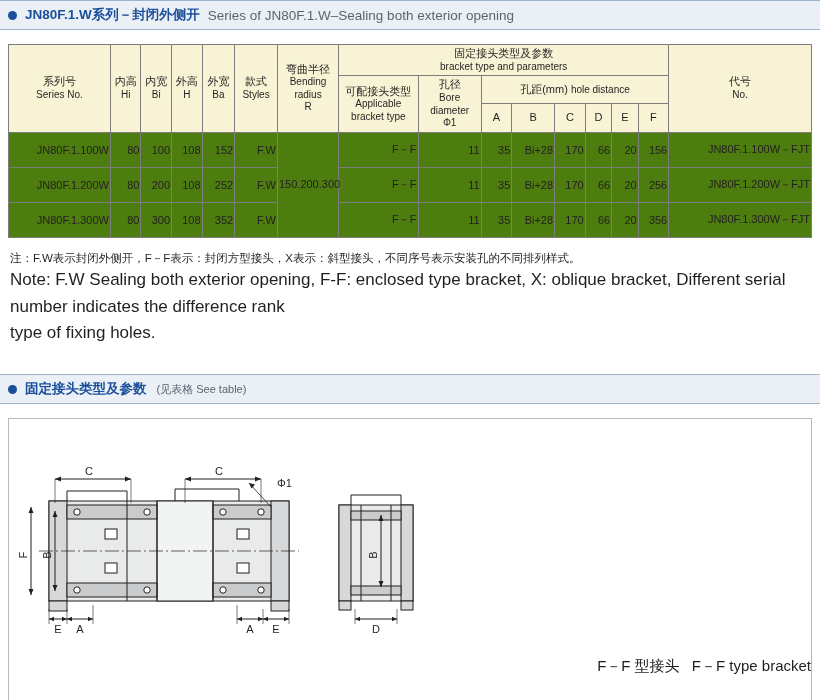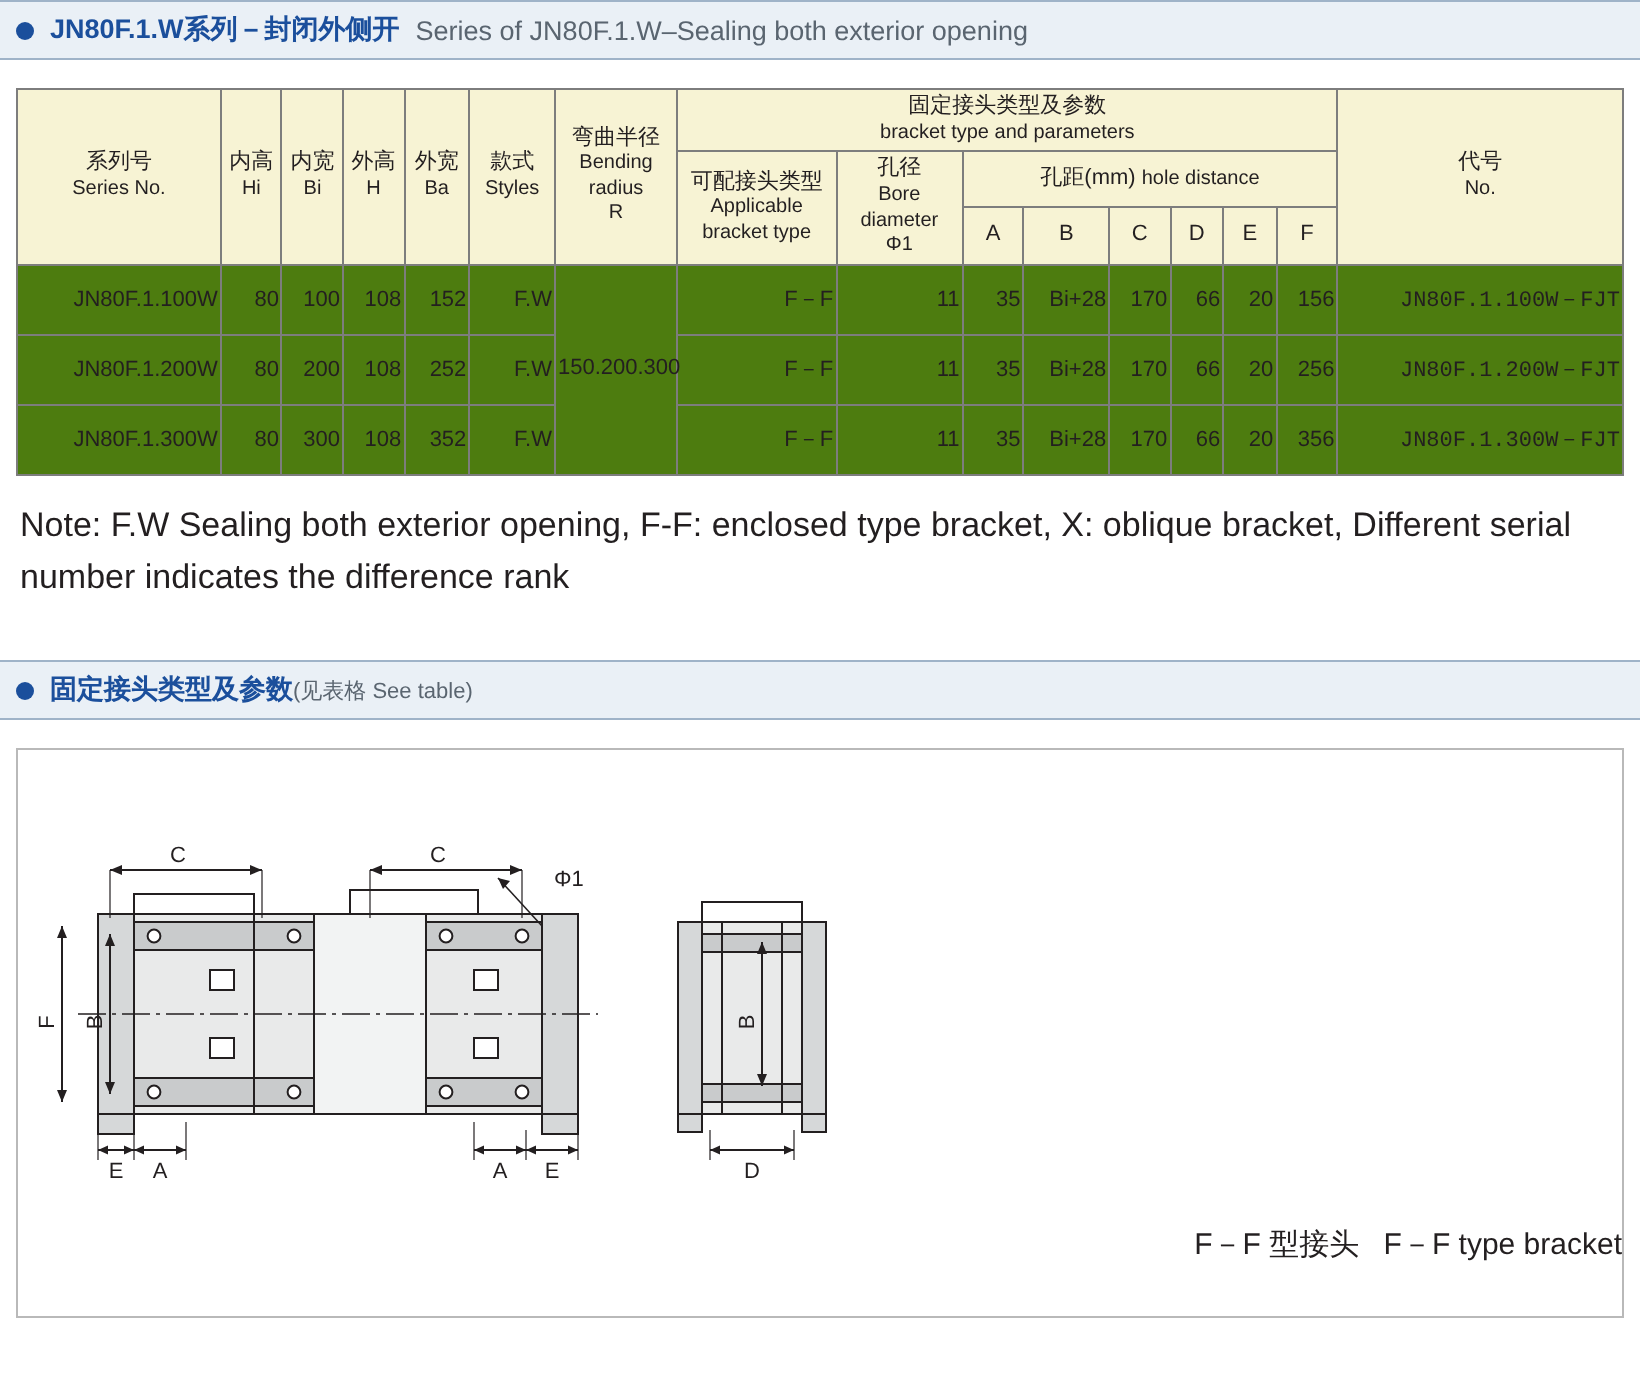--- a/index.html
+++ b/index.html
@@ -42,20 +42,21 @@
     letter-spacing: 0px;
   }
   .sh-en {
     color: #5a6570;
     font-size: 13.5px;
     margin-left: 8px;
   }
   .sh-note {
     color: #5a6570;
     font-size: 11px;
+    margin-left: 10px;
   }
 
   
   .table-wrap {
     margin: 14px 8px 0 8px;
   }
   table.spec {
     border-collapse: collapse;
     width: 804px;
     table-layout: fixed;
@@ -73,21 +74,21 @@
     line-height: 1.25;
   }
   .th-cn { display: block; font-size: 11px; }
   .th-en { display: block; font-size: 10px; }
   table.spec tbody td {
     height: 30px;
     background: #4d7c0f;
     text-align: right;
   }
   td.first-col { text-align: left; padding-left: 6px; font-size: 12px;}
-  td.code-col { font-size: 12px; font-family: Liberation Mono, monospace; }
+  td.code-col { font-size: 12px; }
   td.bend { font-size: 12px; line-height: 1.25;}
 
   
   .notes {
     margin: 12px 10px 0 10px;
     font-size: 11.5px;
     color: #231f20;
     line-height: 1.55;
   }
   .notes .line-en { font-size: 17px; }
@@ -260,21 +261,23 @@
         <td>66</td>
         <td>20</td>
         <td>356</td>
         <td class="code-col">JN80F.1.300W－FJT</td>
       </tr>
     </tbody>
   </table>
 </div>
 
 <div class="notes">
+  <div>注：F.W表示封闭外侧开，F－F表示：封闭方型接头，X表示：斜型接头，不同序号表示安装孔的不同排列样式。</div>
   <div class="line-en">Note: F.W Sealing both exterior opening, F-F: enclosed type bracket, X: oblique bracket, Different serial number indicates the difference rank</div>
+  <div class="line-en">type of fixing holes.</div>
 </div>
 
 <div class="section-header section2">
   <span class="bullet"></span>
   <span class="sh-cn">固定接头类型及参数</span>
   <span class="sh-note">(见表格 See table)</span>
 </div>
 
 <div class="drawing-panel">
   <svg class="draw" width="804" height="283" viewBox="0 0 804 283">

